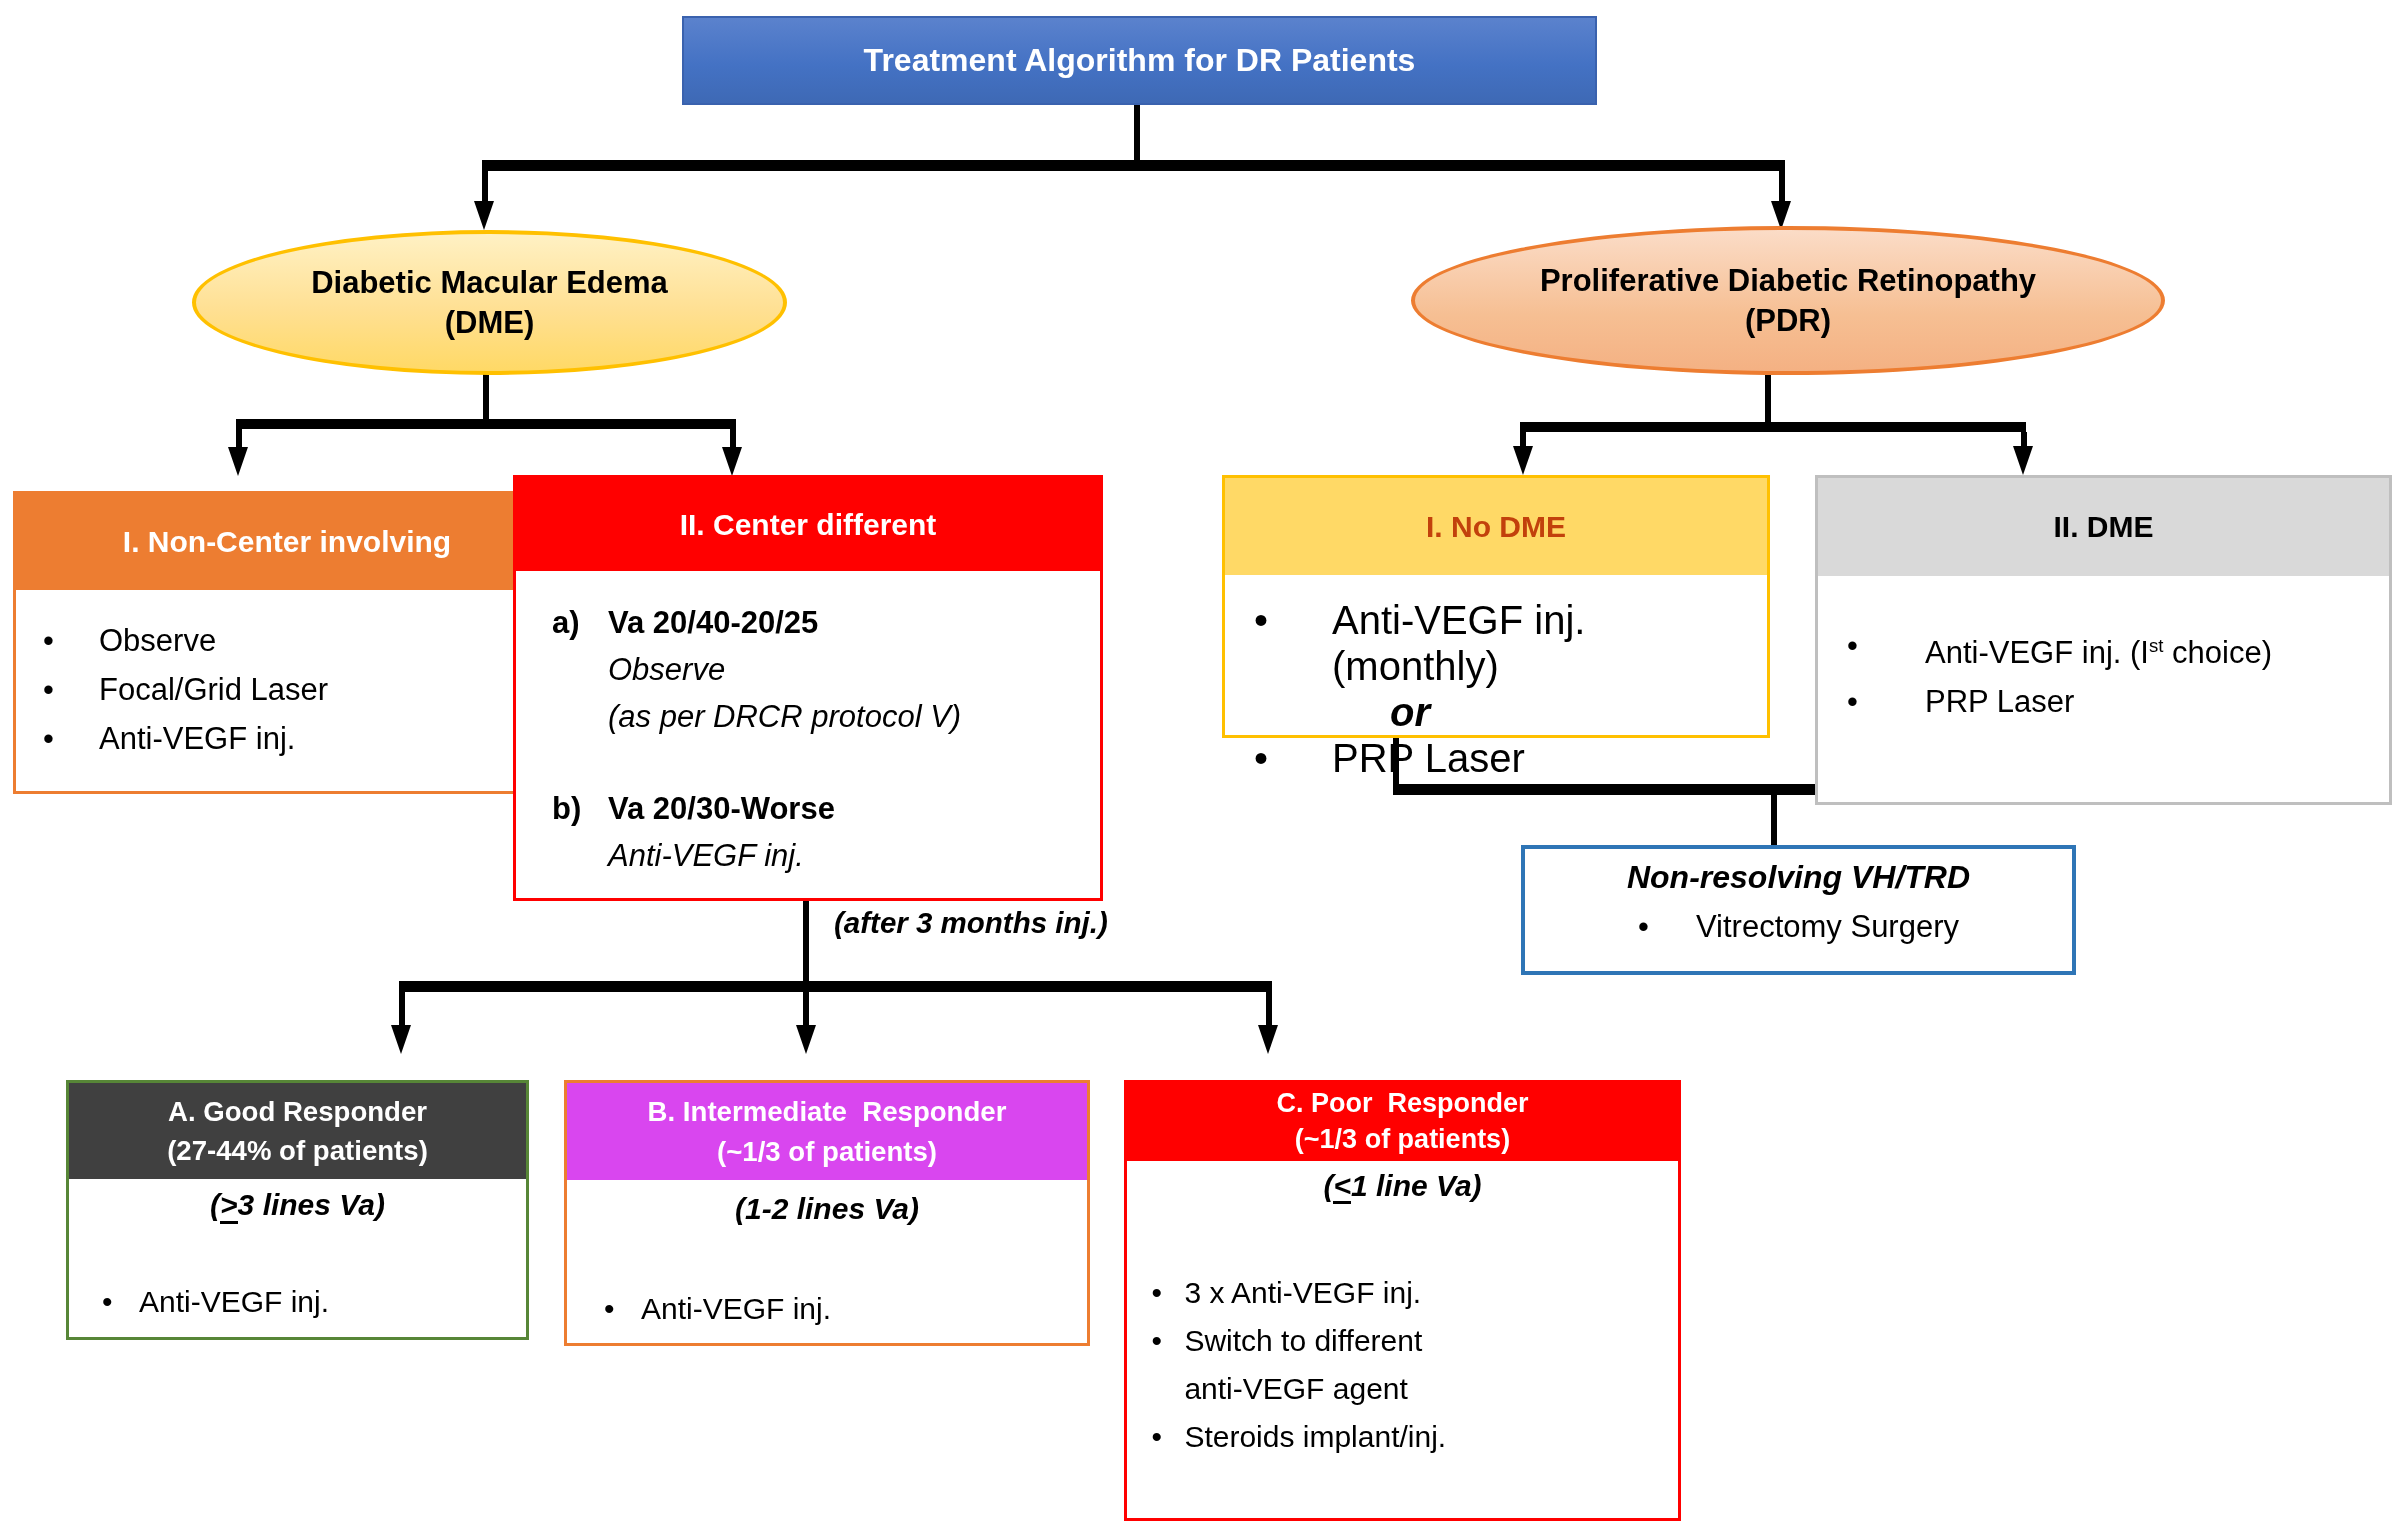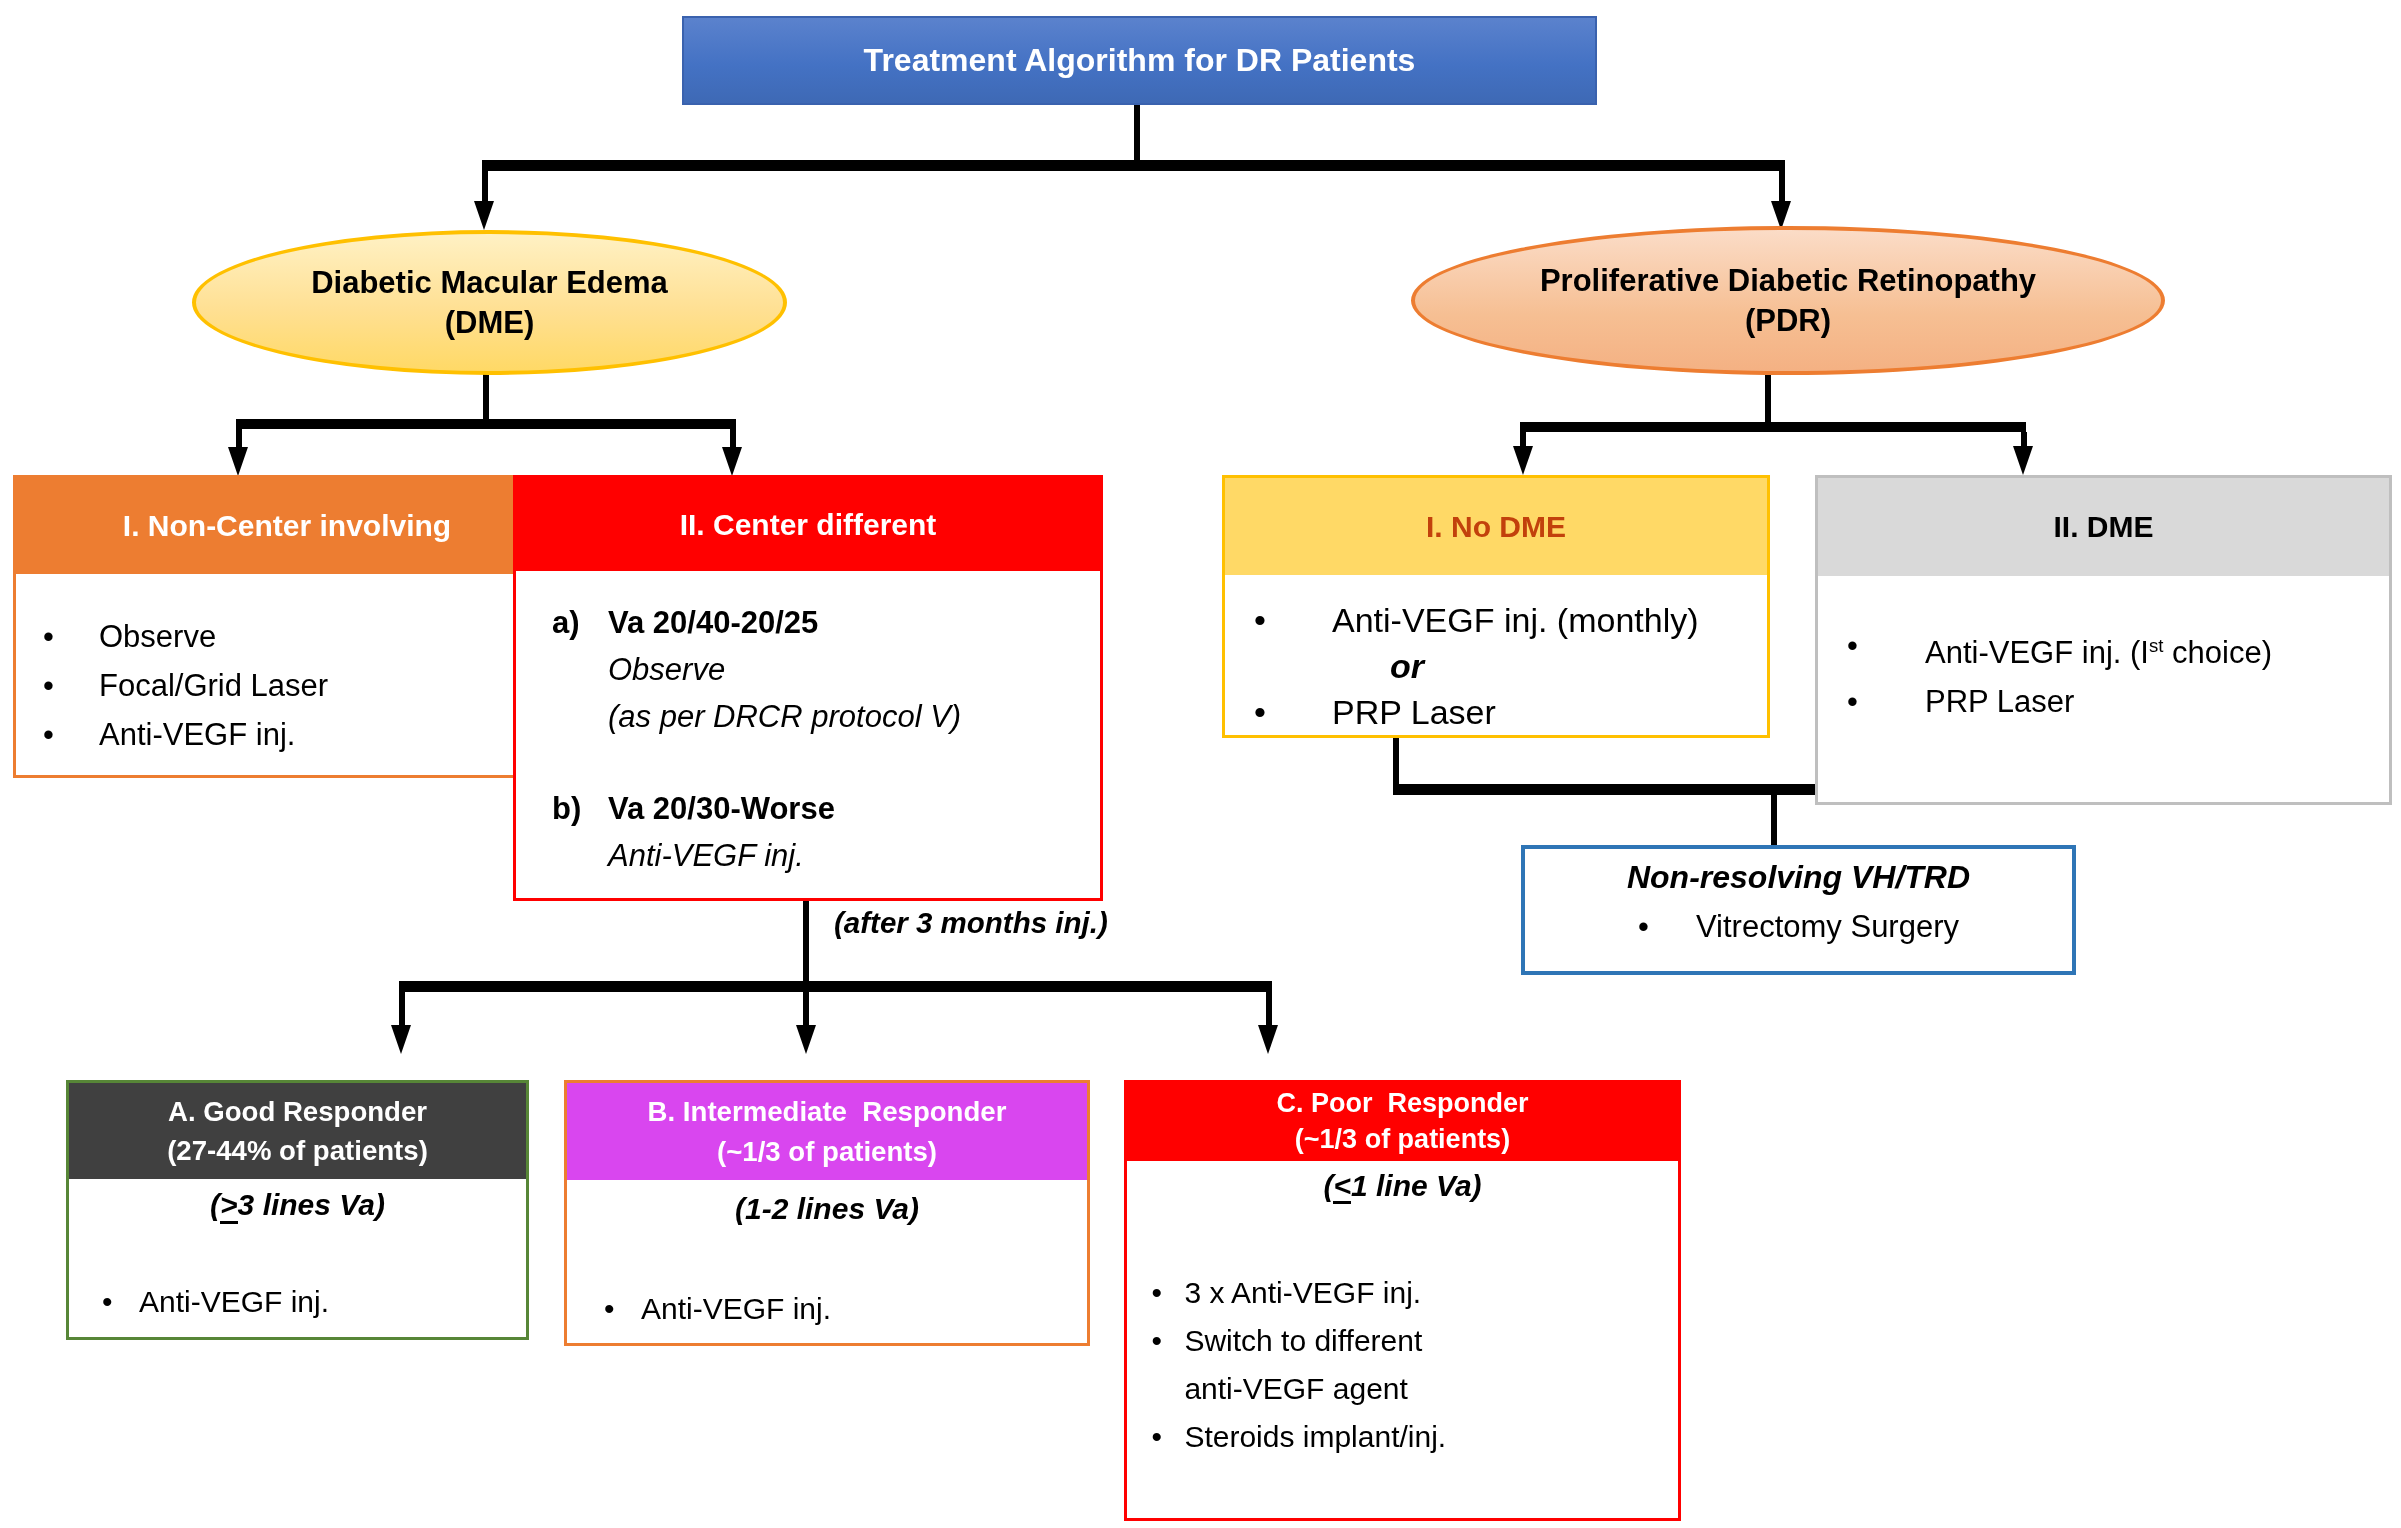--- a/index.html
+++ b/index.html
@@ -32,39 +32,39 @@
   .hdr{display:flex;flex-direction:column;align-items:center;justify-content:center;
        font-weight:bold;text-align:center;flex:none;}
   .hdr .pre{white-space:pre;}
   .body{flex:1;}
 
   .bul-row{display:flex;align-items:flex-start;}
   .bul{flex:none;text-align:left;}
   .bul::before{content:"\2022";}
 
   
-  .box-noncenter{left:13px;top:475px;width:548px;height:303px;border:3.8px solid #ED7D31;gap:12px;}
+  .box-noncenter{left:13px;top:491px;width:548px;height:303px;border:3.8px solid #ED7D31;}
   .box-noncenter .hdr{height:96px;background:#ED7D31;color:#fff;font-size:30px;}
   .box-noncenter .body{padding:26px 6.4px 0 27px;font-size:31px;line-height:49px;}
   .box-noncenter .bul{width:56px;}
 
   
   .box-center{left:513px;top:475px;width:590px;height:426px;border:3.8px solid #FF0000;}
   .box-center .hdr{height:93px;background:#FF0000;color:#fff;font-size:30px;}
   .box-center .body{padding:28px 10.3px 0 36px;font-size:31px;line-height:47px;}
   .ab-row{display:flex;}
   .ab-label{flex:none;width:56px;font-weight:bold;}
   .ab-title{font-weight:bold;}
   .ital{font-style:italic;}
   .spacer70{height:45px;}
 
   
   .box-nodme{left:1222px;top:475px;width:548px;height:263px;border:3.8px solid #FFC000;}
   .box-nodme .hdr{height:97px;background:#FFD966;color:#c2410c;font-size:30px;}
-  .box-nodme .body{padding:22px 5.1px 0 29px;font-size:34px;line-height:46px;}
+  .box-nodme .body{padding:22px 5.1px 0 29px;font-size:40px;line-height:46px;}
   .box-nodme .bul{width:78px;}
   .or-line{font-weight:bold;font-style:italic;margin-left:136px;}
 
   
   .box-dme2{left:1815px;top:475px;width:577px;height:330px;border:3.2px solid #BFBFBF;}
   .box-dme2 .hdr{height:98px;background:#D9D9D9;color:#000;font-size:30px;}
   .box-dme2 .body{padding:45px 5.1px 0 29px;font-size:31px;line-height:49px;}
   .box-dme2 .bul{width:78px;}
   .box-dme2 sup{font-size:60%;}
 

